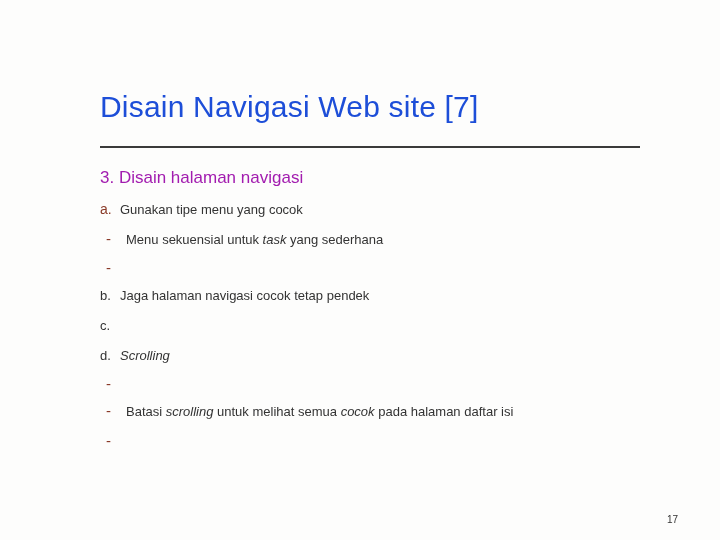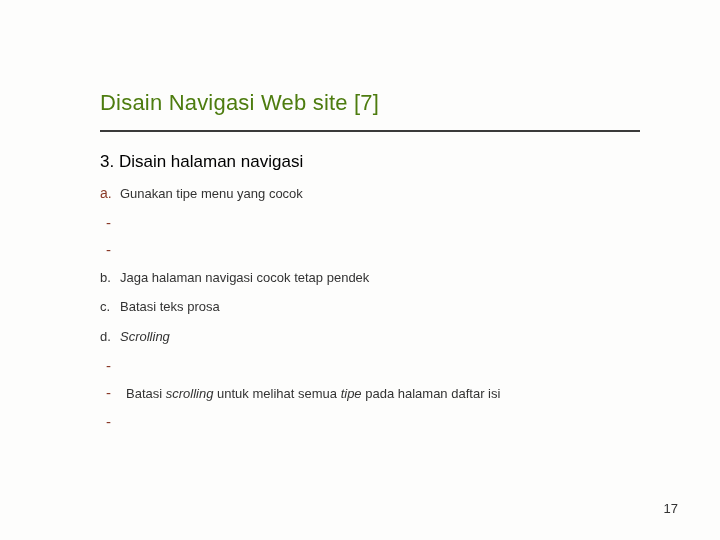--- a/index.html
+++ b/index.html
@@ -6,36 +6,36 @@
   body {
     width: 720px;
     height: 540px;
     background: #fdfdfc;
     font-family: Arial, Helvetica, sans-serif;
     color: #2a2a2a;
     position: relative;
     padding: 90px 80px 0 100px;
   }
   .title {
-    font-size: 22px;
+    font-size: 30px;
     font-weight: 400;
-    color: #4d7c0f;
-    margin-bottom: 14px;
+    color: #1d4ed8;
+    margin-bottom: 22px;
     letter-spacing: 0.2px;
   }
   .rule {
     border: none;
     border-top: 2px solid #3a3a3a;
     margin-bottom: 20px;
     width: 540px;
   }
   .subhead {
     font-size: 17px;
     font-weight: 400;
-    color: #000000;
+    color: #a21caf;
     margin-bottom: 12px;
   }
   ul.main {
     list-style: none;
   }
   ul.main > li {
     display: flex;
     align-items: baseline;
     font-size: 13px;
     color: #333;
@@ -59,60 +59,60 @@
     font-size: 13px;
   }
   ul.main > li.lettered.first .marker {
     color: #8a3a28;
     font-size: 14px;
   }
   .italic { font-style: italic; }
   .pagenum {
     position: absolute;
     right: 42px;
-    bottom: 24px;
-    font-size: 13px;
+    bottom: 15px;
+    font-size: 10px;
     color: #333;
   }
 </style>
 </head>
 <body>
 
 <div class="title">Disain Navigasi Web site [7]</div>
 <hr class="rule">
 <div class="subhead">3. Disain halaman navigasi</div>
 
 <ul class="main">
     <li class="lettered first">
       <span class="marker">a.</span>
       <span>Gunakan tipe menu yang cocok</span>
     </li>
     <li class="sub">
       <span class="marker">-</span>
+      <span>Menu sekuensial untuk <span class="italic">task</span> yang sederhana</span>
     </li>
     <li class="sub">
       <span class="marker">-</span>
     </li>
     <li class="lettered">
       <span class="marker">b.</span>
       <span>Jaga halaman navigasi cocok tetap pendek</span>
     </li>
     <li class="lettered">
       <span class="marker">c.</span>
-      <span>Batasi teks prosa</span>
     </li>
     <li class="lettered">
       <span class="marker">d.</span>
       <span><span class="italic">Scrolling</span></span>
     </li>
     <li class="sub">
       <span class="marker">-</span>
     </li>
     <li class="sub">
       <span class="marker">-</span>
-      <span>Batasi <span class="italic">scrolling</span> untuk melihat semua <span class="italic">tipe</span> pada halaman daftar isi</span>
+      <span>Batasi <span class="italic">scrolling</span> untuk melihat semua <span class="italic">cocok</span> pada halaman daftar isi</span>
     </li>
     <li class="sub">
       <span class="marker">-</span>
     </li>
   </ul>
 
 <div class="pagenum">17</div>
 
 </body></html>

